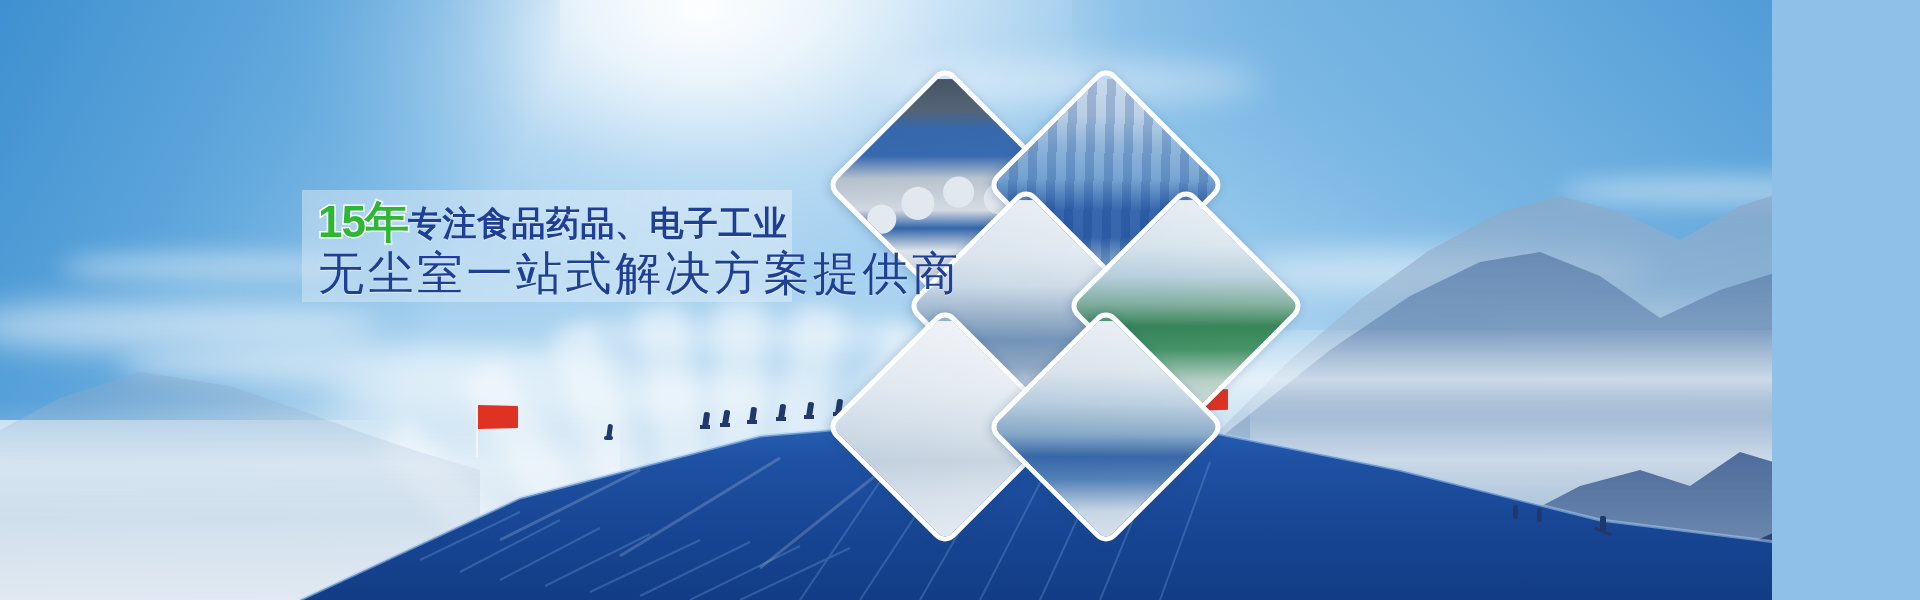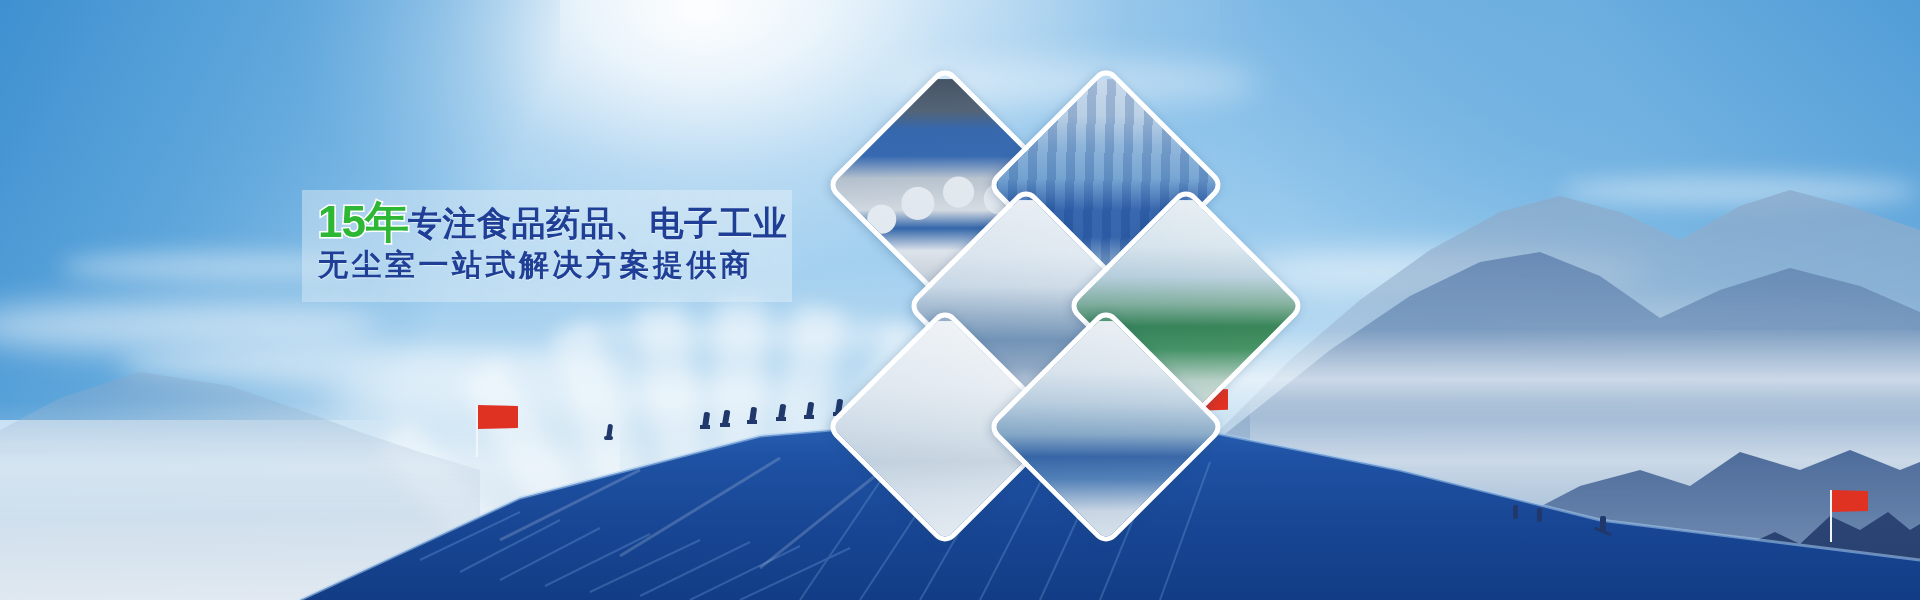--- a/index.html
+++ b/index.html
@@ -1,20 +1,20 @@
 <!DOCTYPE html>
 <html><head>
 <meta charset="utf-8">
 <style>
   * { margin:0; padding:0; box-sizing:border-box; }
   html,body { width:1920px; height:600px; overflow:hidden; }
   body { font-family:"Liberation Sans", sans-serif; background:#8fc0e8; }
 
   #banner{
-    position:relative; width:1920px; height:600px; overflow:hidden;
+    position:relative; width:1772px; height:600px; overflow:hidden;
     background:#79b4e4;
   }
 
   
   .sky{
     position:absolute; inset:0;
     background:
       radial-gradient(ellipse 620px 400px at 700px 10px, rgba(255,255,255,.97) 0%, rgba(255,255,255,.75) 18%, rgba(255,255,255,.32) 40%, rgba(255,255,255,0) 68%),
       radial-gradient(ellipse 1200px 520px at 760px -60px, rgba(235,248,255,.85) 0%, rgba(215,238,255,.30) 45%, rgba(255,255,255,0) 75%),
       linear-gradient(178deg, #4e9ad6 0%, #5ea6dc 10%, #76b5e3 24%, #95c8ec 40%, #b4d8f1 56%, #cfe5f4 70%, #dfeaf3 82%, #e8edf3 92%, #eceff3 100%);
@@ -119,21 +119,21 @@
     paint-order:stroke fill;
     text-shadow:0 0 2px rgba(255,255,255,.9);
     vertical-align:-2px;
   }
   .cn{
     font-size:34px; font-weight:bold; color:#1f3f96;
     letter-spacing:.5px;
     text-shadow:0 1px 1px rgba(255,255,255,.55);
   }
   .cn2{
-    font-size:30px; font-weight:bold; color:#1f3f96;
+    font-size:46px; font-weight:normal; color:#1f3f96;
     letter-spacing:3.5px;
     text-shadow:0 1px 1px rgba(255,255,255,.55);
   }
 
   
   .flag{ position:absolute; }
   .flag .pole{ position:absolute; left:0; top:0; width:2px; background:#f2f5f8; }
   .flag .cloth{ position:absolute; left:2px; top:0; background:#e03223; }
   .climber{ position:absolute; background:#20386b; }
 </style>

